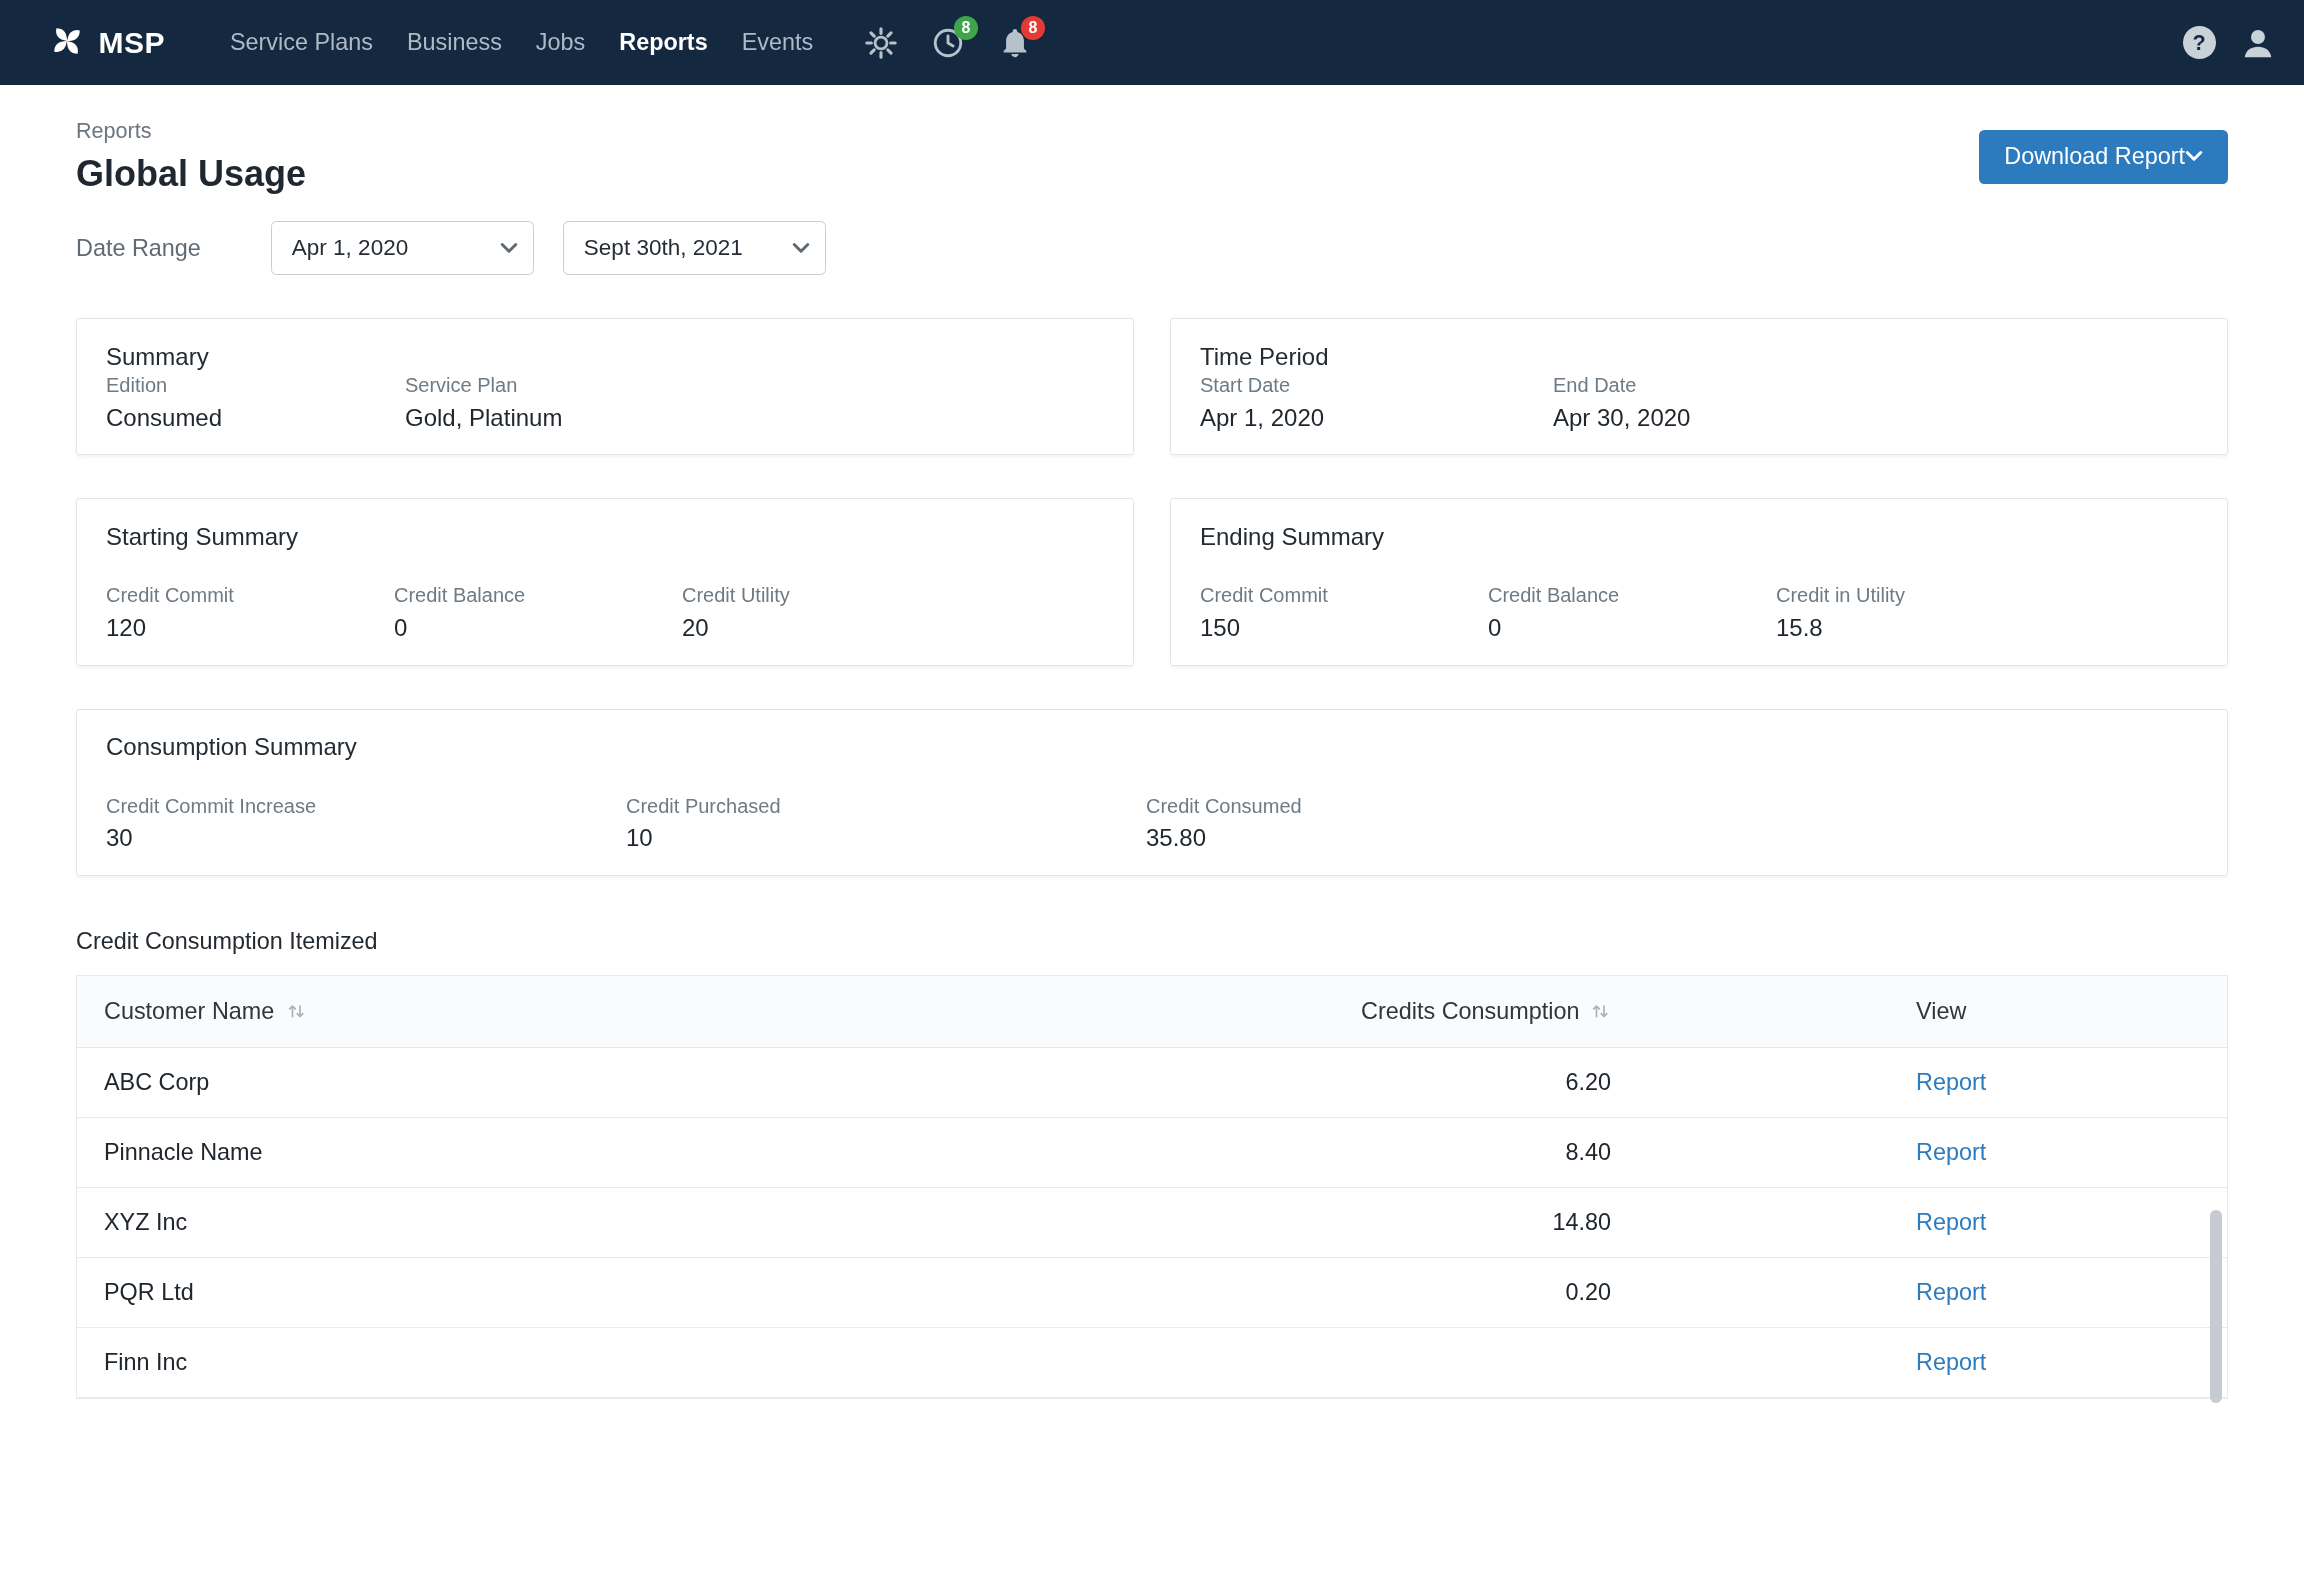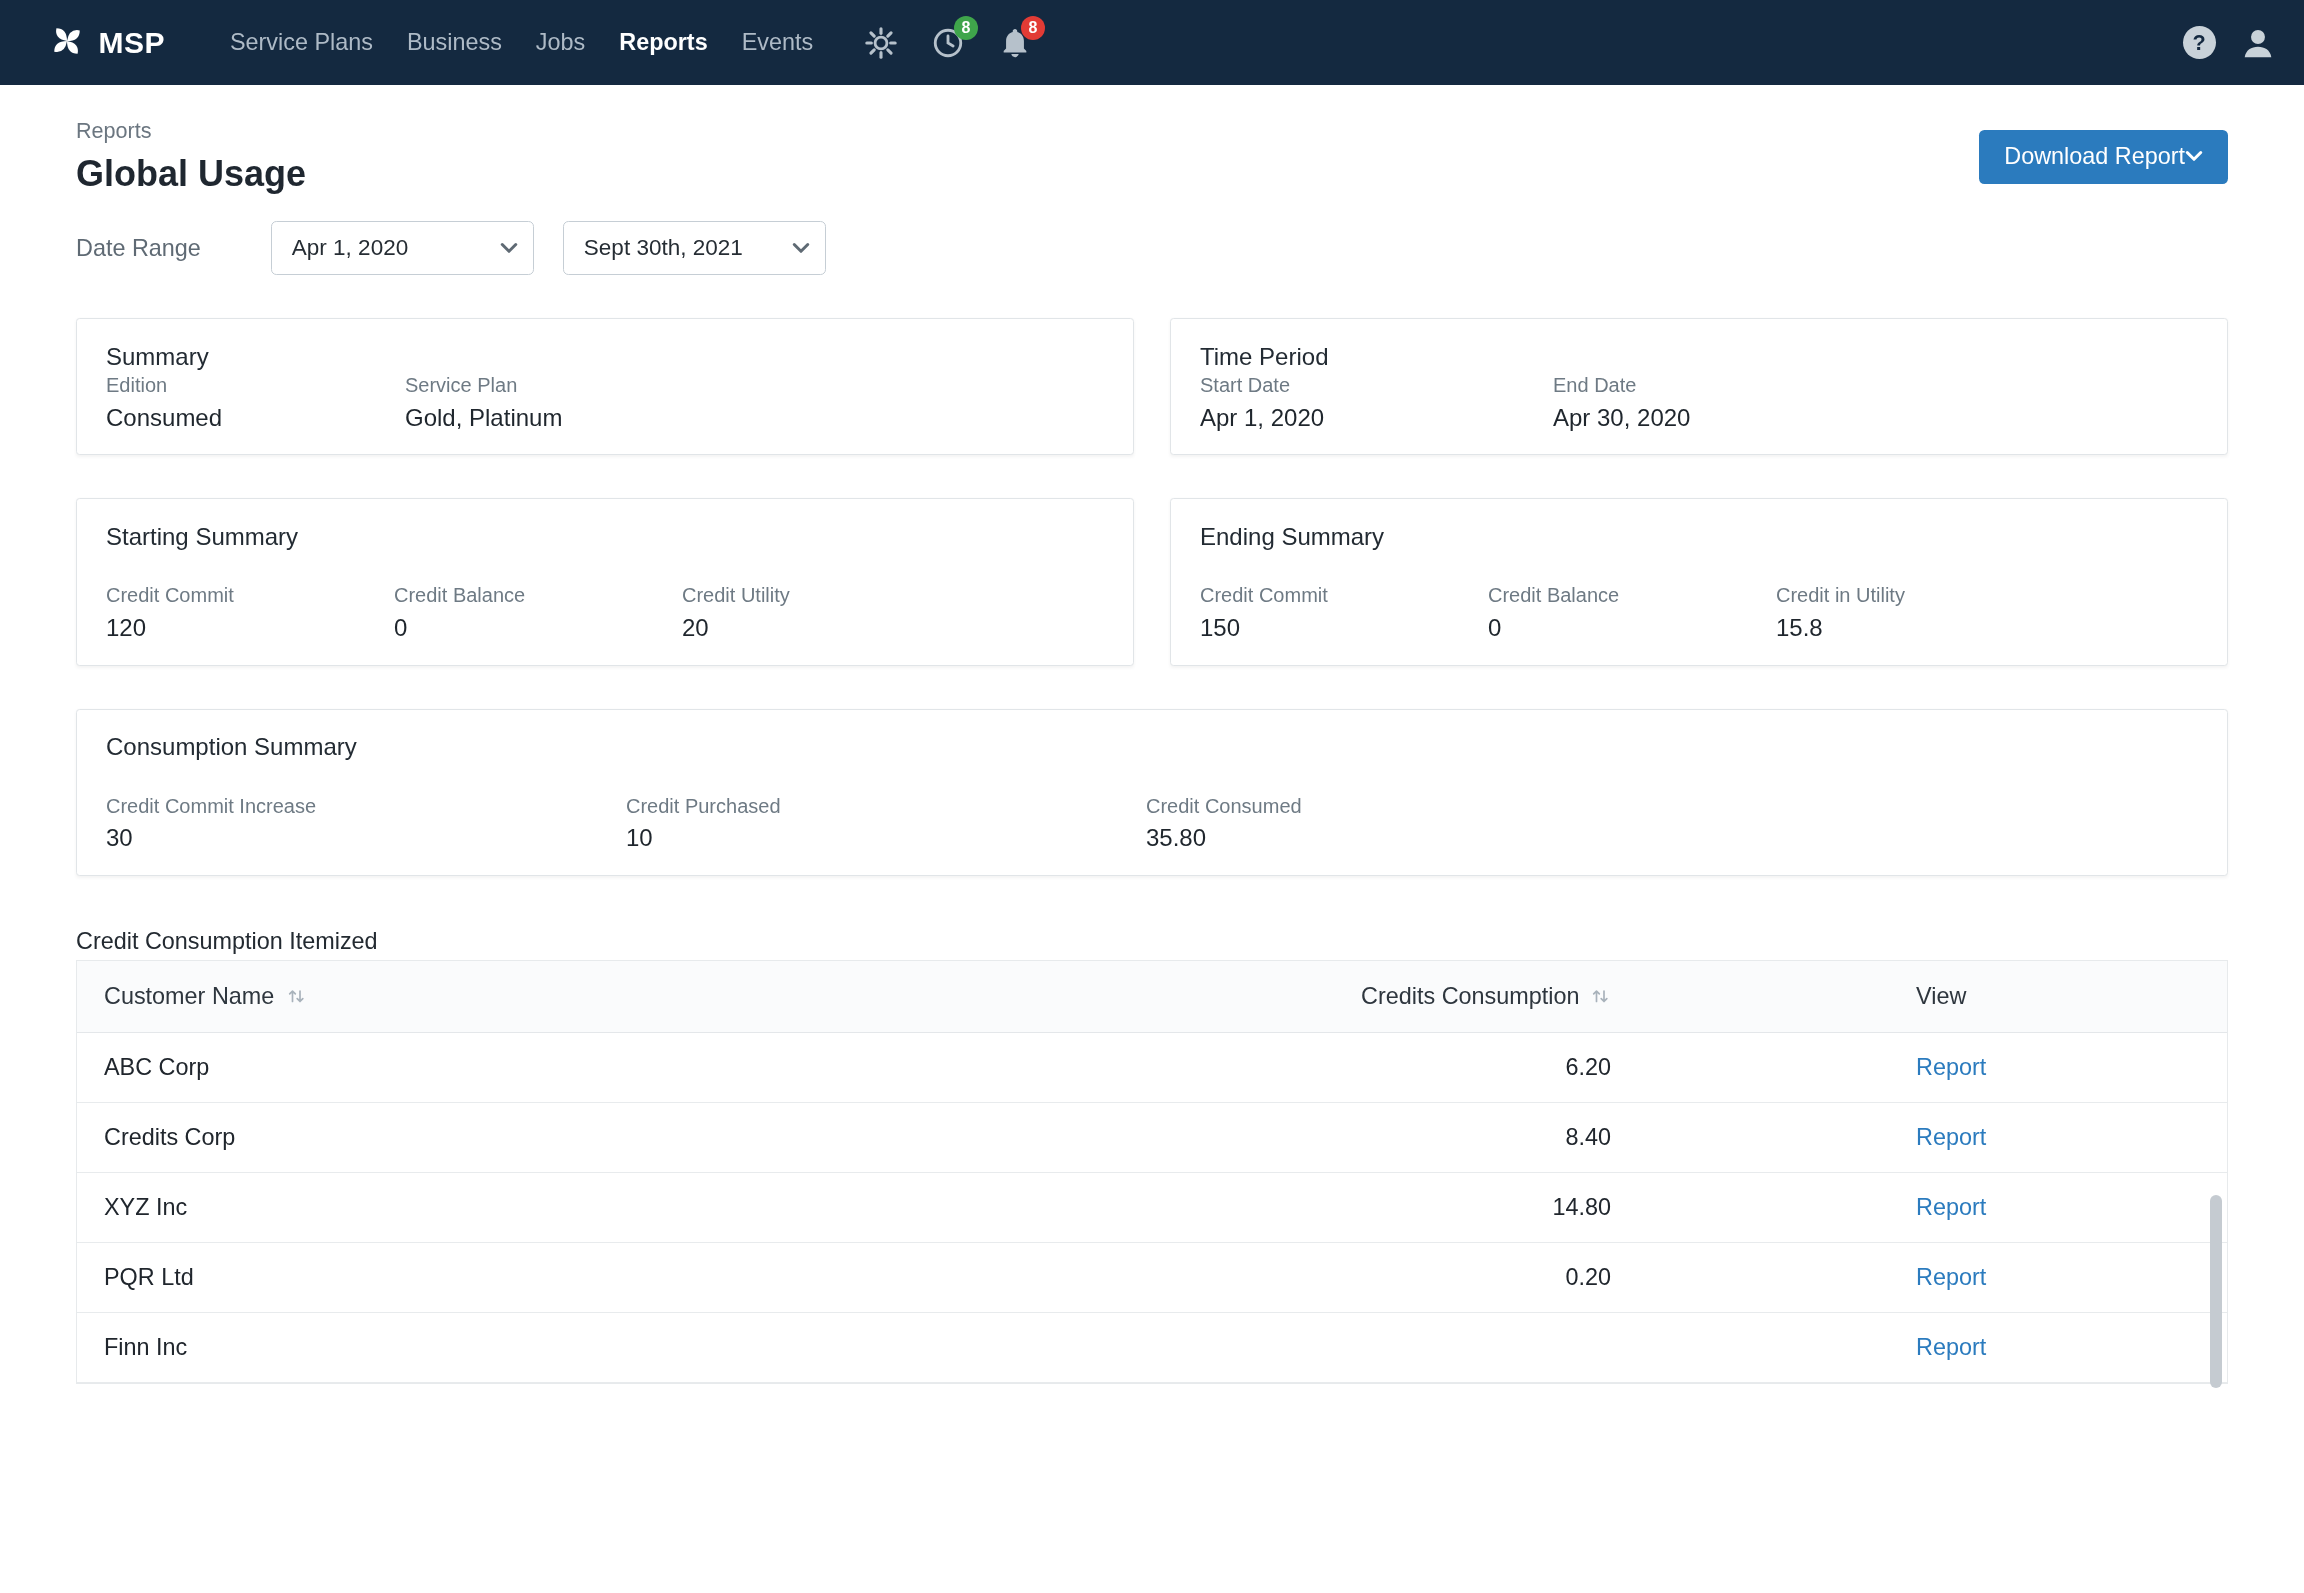--- a/index.html
+++ b/index.html
@@ -83,21 +83,21 @@
   .stat-label { font-size:20px; color:#6e7a84; line-height:1.15; }
   .stat-value { font-size:24px; color:#1f262d; margin-top:6.3px; line-height:1.15; }
   .stats-summary .stat { width:299px; }
   .stats-time .stat { width:353px; }
   .stats-three .stat { width:288px; }
   .stats-consumption .stat { width:520px; }
   .card-full { margin-top:43px; }
 
   
   .table-title { margin-top:52px; font-size:23.4px; font-weight:400; color:#232a31; line-height:1.15; }
-  .table { position:relative; margin-top:5px; border:0.9px solid #e7eaec; background:#fff; }
+  .table { position:relative; margin-top:20px; border:0.9px solid #e7eaec; background:#fff; }
   .thead {
     display:flex; align-items:center; height:72px;
     background:#fafbfc; border-bottom:0.9px solid #e4e7ea;
     font-size:23.4px; color:#2e363e;
   }
   .trow { display:flex; align-items:center; height:70px; border-bottom:0.9px solid #e8ebed; font-size:23.4px; color:#20262d; }
   .trow:last-child { border-bottom:none; }
   .col-customer { flex:1; padding-left:27px; display:flex; align-items:center; gap:10.8px; }
   .col-credits { width:594px; display:flex; align-items:center; justify-content:flex-end; gap:9px; }
   .col-view { width:616px; padding-left:305px; }
@@ -322,21 +322,21 @@
         <span>View</span>
       </div>
     </div>
 
     <div class="trow">
       <div class="col-customer">ABC Corp</div>
       <div class="col-credits">6.20</div>
       <div class="col-view"><a class="link">Report</a></div>
     </div>
     <div class="trow">
-      <div class="col-customer">Credits Corp</div>
+      <div class="col-customer">Pinnacle Name</div>
       <div class="col-credits">8.40</div>
       <div class="col-view"><a class="link">Report</a></div>
     </div>
     <div class="trow">
       <div class="col-customer">XYZ Inc</div>
       <div class="col-credits">14.80</div>
       <div class="col-view"><a class="link">Report</a></div>
     </div>
     <div class="trow">
       <div class="col-customer">PQR Ltd</div>

